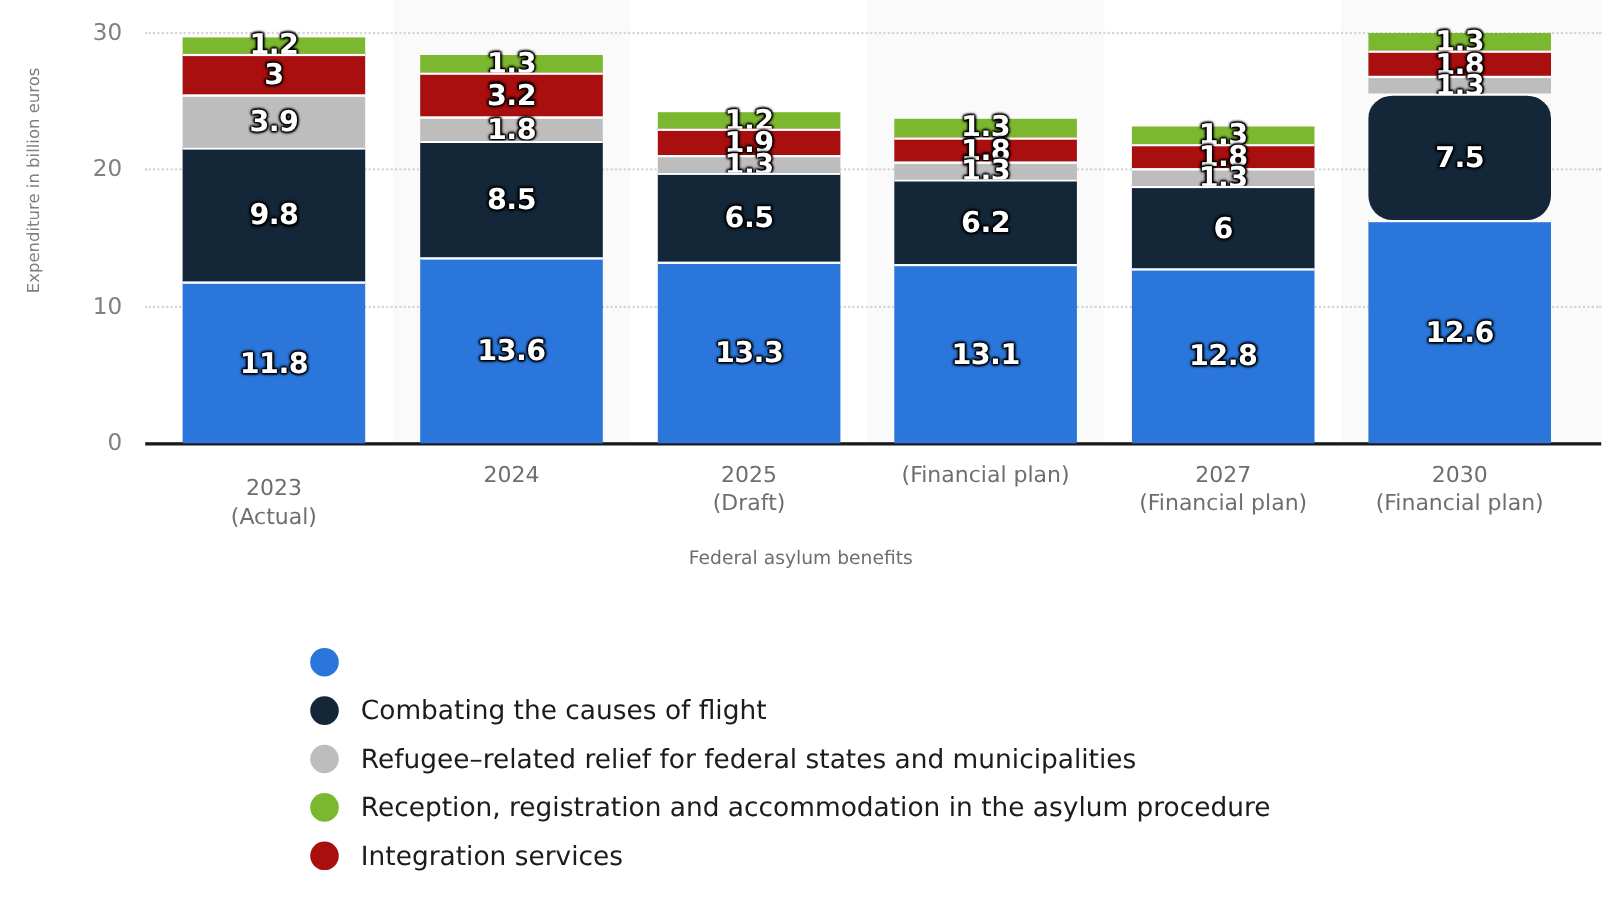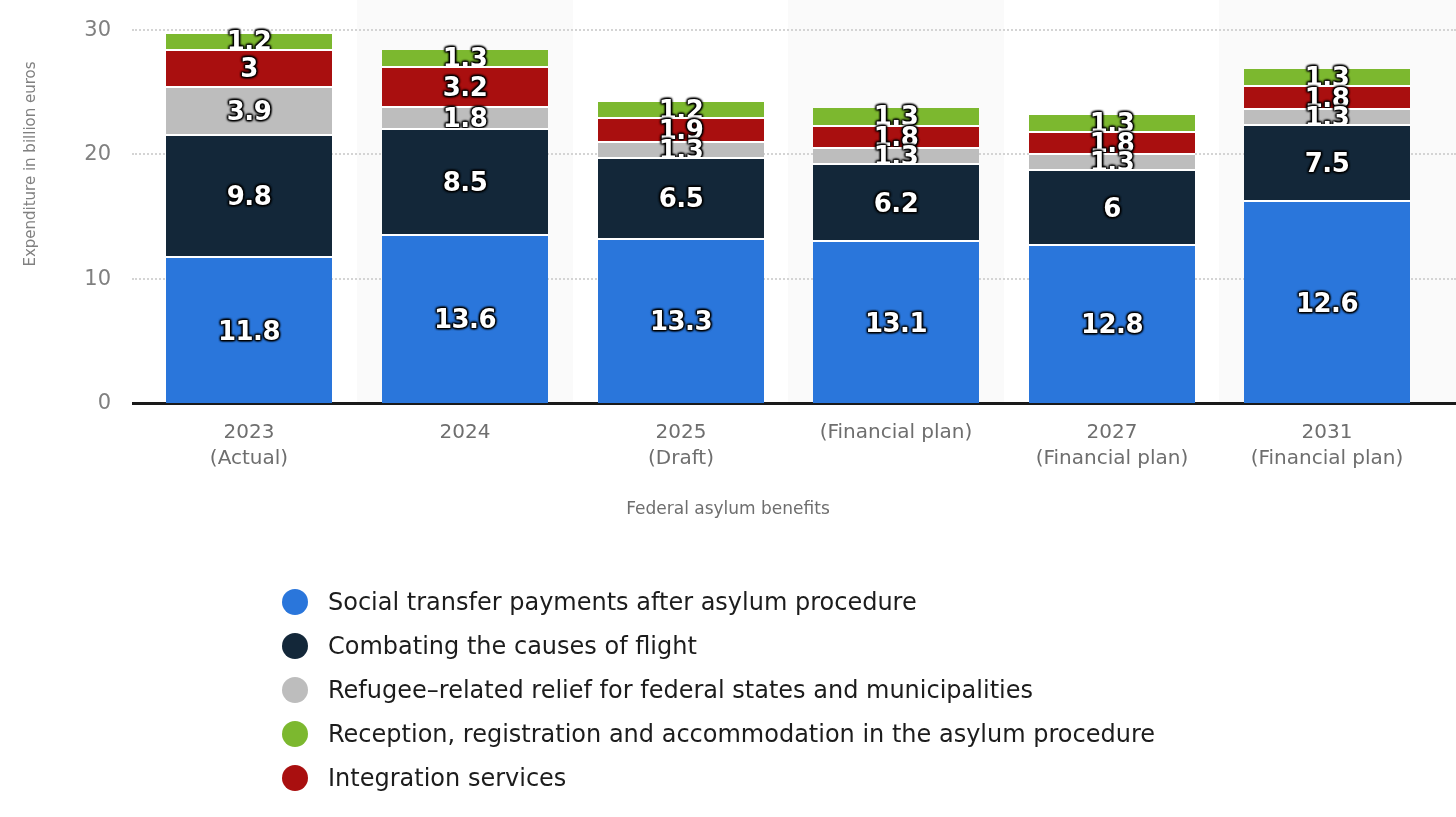--- a/index.html
+++ b/index.html
@@ -251,61 +251,60 @@
         <div class="bar-group" style="left: 1244px; width: 166px;">
           <div class="seg" style="height: 16.1633px; background: rgb(124, 184, 47);">
             <div class="seg-label">1.3</div>
           </div>
           <div class="seg" style="height: 22.38px; background: rgb(169, 15, 15);">
             <div class="seg-label">1.8</div>
           </div>
           <div class="seg" style="height: 16.1633px; background: rgb(189, 189, 189);">
             <div class="seg-label">1.3</div>
           </div>
-          <div class="seg" style="height: 76px; background: rgb(19, 39, 57);">
+          <div class="seg" style="height: 115px; background: rgb(19, 39, 57); border-radius: 22px;">
             <div class="seg-label">7.5</div>
           </div>
           <div class="seg" style="height: 203px; background: rgb(42, 118, 219);">
             <div class="seg-label">12.6</div>
           </div>
         </div>
       </div>
     <div id="ylabel">Expenditure in billion euros</div>
   </div>
 
   <div id="xticks">
-      <div class="xtick" style="left: 124px; width: 250px;">
+      <div class="xtick" style="left: 124px; width: 250px; margin-top: 12px;">
         <div>2023</div>
         <div>(Actual)</div>
       </div>
       <div class="xtick" style="left: 340px; width: 250px;">
         <div>2024</div>
       </div>
       <div class="xtick" style="left: 556px; width: 250px;">
         <div>2025</div>
         <div>(Draft)</div>
       </div>
       <div class="xtick" style="left: 771px; width: 250px;">
         <div>(Financial plan)</div>
       </div>
       <div class="xtick" style="left: 987px; width: 250px;">
         <div>2027</div>
         <div>(Financial plan)</div>
       </div>
       <div class="xtick" style="left: 1202px; width: 250px;">
-        <div>2031</div>
+        <div>2030</div>
         <div>(Financial plan)</div>
       </div>
     </div>
   <div id="xlabel">Federal asylum benefits</div>
 
   <div id="legend">
       <div class="legend-row">
         <span class="legend-dot" style="background: rgb(42, 118, 219);"></span>
-        <span class="legend-text">Social transfer payments after asylum procedure</span>
       </div>
       <div class="legend-row">
         <span class="legend-dot" style="background: rgb(19, 39, 57);"></span>
         <span class="legend-text">Combating the causes of flight</span>
       </div>
       <div class="legend-row">
         <span class="legend-dot" style="background: rgb(189, 189, 189);"></span>
         <span class="legend-text">Refugee–related relief for federal states and municipalities</span>
       </div>
       <div class="legend-row">

